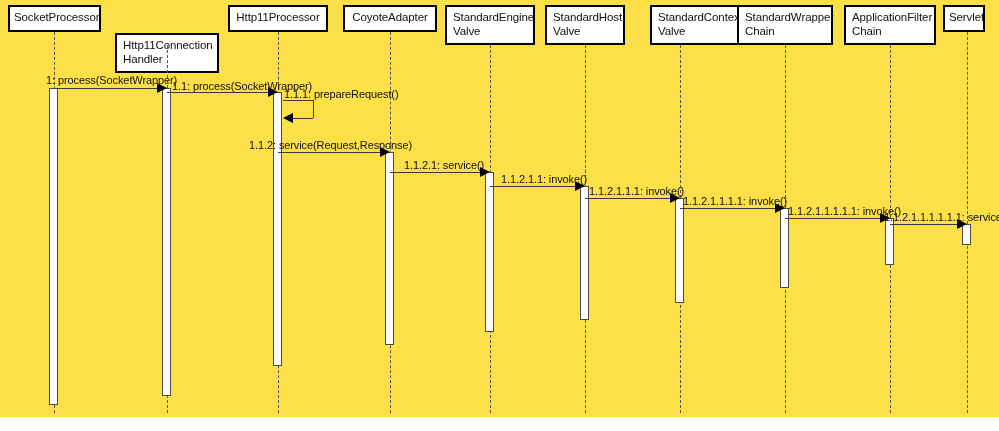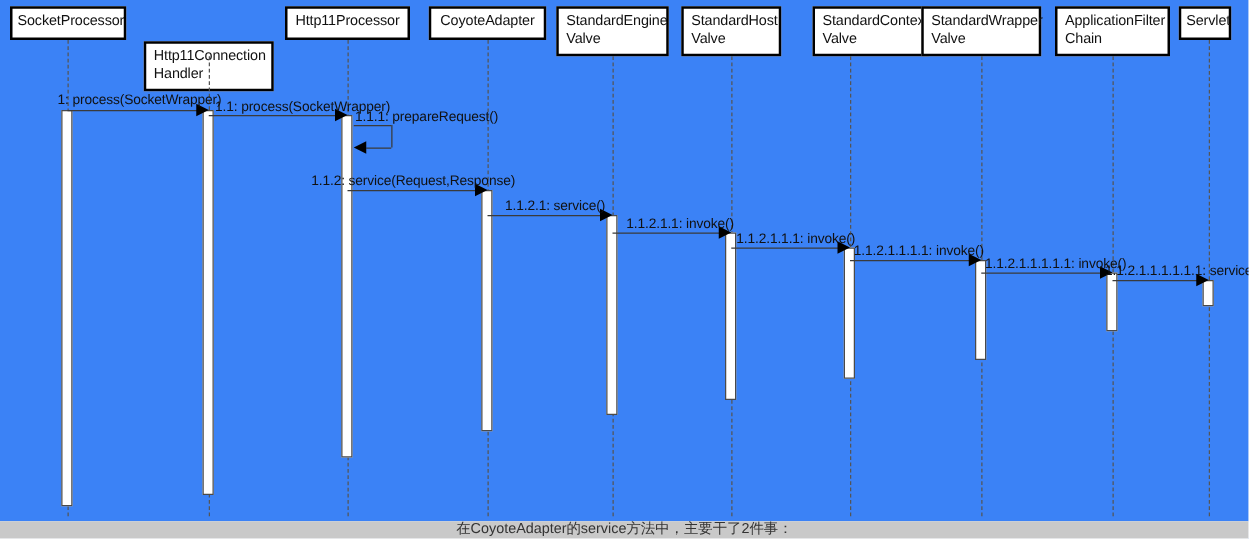--- a/index.html
+++ b/index.html
@@ -13,21 +13,21 @@
     width: 999px;
     height: 431px;
     background: #ffffff;
     overflow: hidden;
   }
   #diagram {
     position: absolute;
     left: 0; top: 0;
     width: 999px;
     height: 417px;
-    background: #3b82f6;
+    background: #fde047;
   }
   
   .participant {
     position: absolute;
     background: #ffffff;
     border: 2px solid #000000;
     color: #111111;
     font-size: 11.5px;
     line-height: 13.5px;
     padding: 4px 5px 3px 6px;
@@ -111,21 +111,21 @@
 Handler</div>
         <div class="participant centered" style="left: 228px; top: 5px; width: 100px; height: 27px;">Http11Processor</div>
         <div class="participant centered" style="left: 343px; top: 5px; width: 94px; height: 27px;">CoyoteAdapter</div>
         <div class="participant" style="left: 445px; top: 5px; width: 90px; height: 40px;">StandardEngine
 Valve</div>
         <div class="participant" style="left: 545px; top: 5px; width: 80px; height: 40px;">StandardHost
 Valve</div>
         <div class="participant" style="left: 634px; top: 5px; width: 93px; height: 40px; margin-left: 16px;">StandardContext
 Valve</div>
         <div class="participant" style="left: 737px; top: 5px; width: 96px; height: 40px;">StandardWrapper
-Valve</div>
+Chain</div>
         <div class="participant" style="left: 844px; top: 5px; width: 92px; height: 40px;">ApplicationFilter
 Chain</div>
         <div class="participant centered" style="left: 943px; top: 5px; width: 42px; height: 27px;">Servlet</div>
       </div>
     <div id="lifelines-layer">
         <div class="lifeline" style="left: 54px; top: 32px; height: 381px;"></div>
         <div class="lifeline" style="left: 167px; top: 45px; height: 368px;"></div>
         <div class="lifeline" style="left: 278px; top: 32px; height: 381px;"></div>
         <div class="lifeline" style="left: 390px; top: 32px; height: 381px;"></div>
         <div class="lifeline" style="left: 490px; top: 45px; height: 368px;"></div>
@@ -176,17 +176,14 @@
         <div class="msg-label" style="left: 683px; top: 195px;">1.1.2.1.1.1.1: invoke()</div>
         <div class="msg-line" style="left: 785px; top: 218px; width: 97px;"></div>
         <div class="msg-arrow" style="left: 880px; top: 213px;"></div>
         <div class="msg-label" style="left: 788px; top: 205px;">1.1.2.1.1.1.1.1: invoke()</div>
         <div class="msg-line" style="left: 890px; top: 224px; width: 69px;"></div>
         <div class="msg-arrow" style="left: 957px; top: 219px;"></div>
         <div class="msg-label" style="left: 884px; top: 211px;">1.1.2.1.1.1.1.1.1: service()</div>
       </div>
   </div>
 
-  <div id="caption-bar">
-    <div id="caption-text">在CoyoteAdapter的service方法中，主要干了2件事：</div>
-  </div>
 
 </div>
 
 </body></html>

